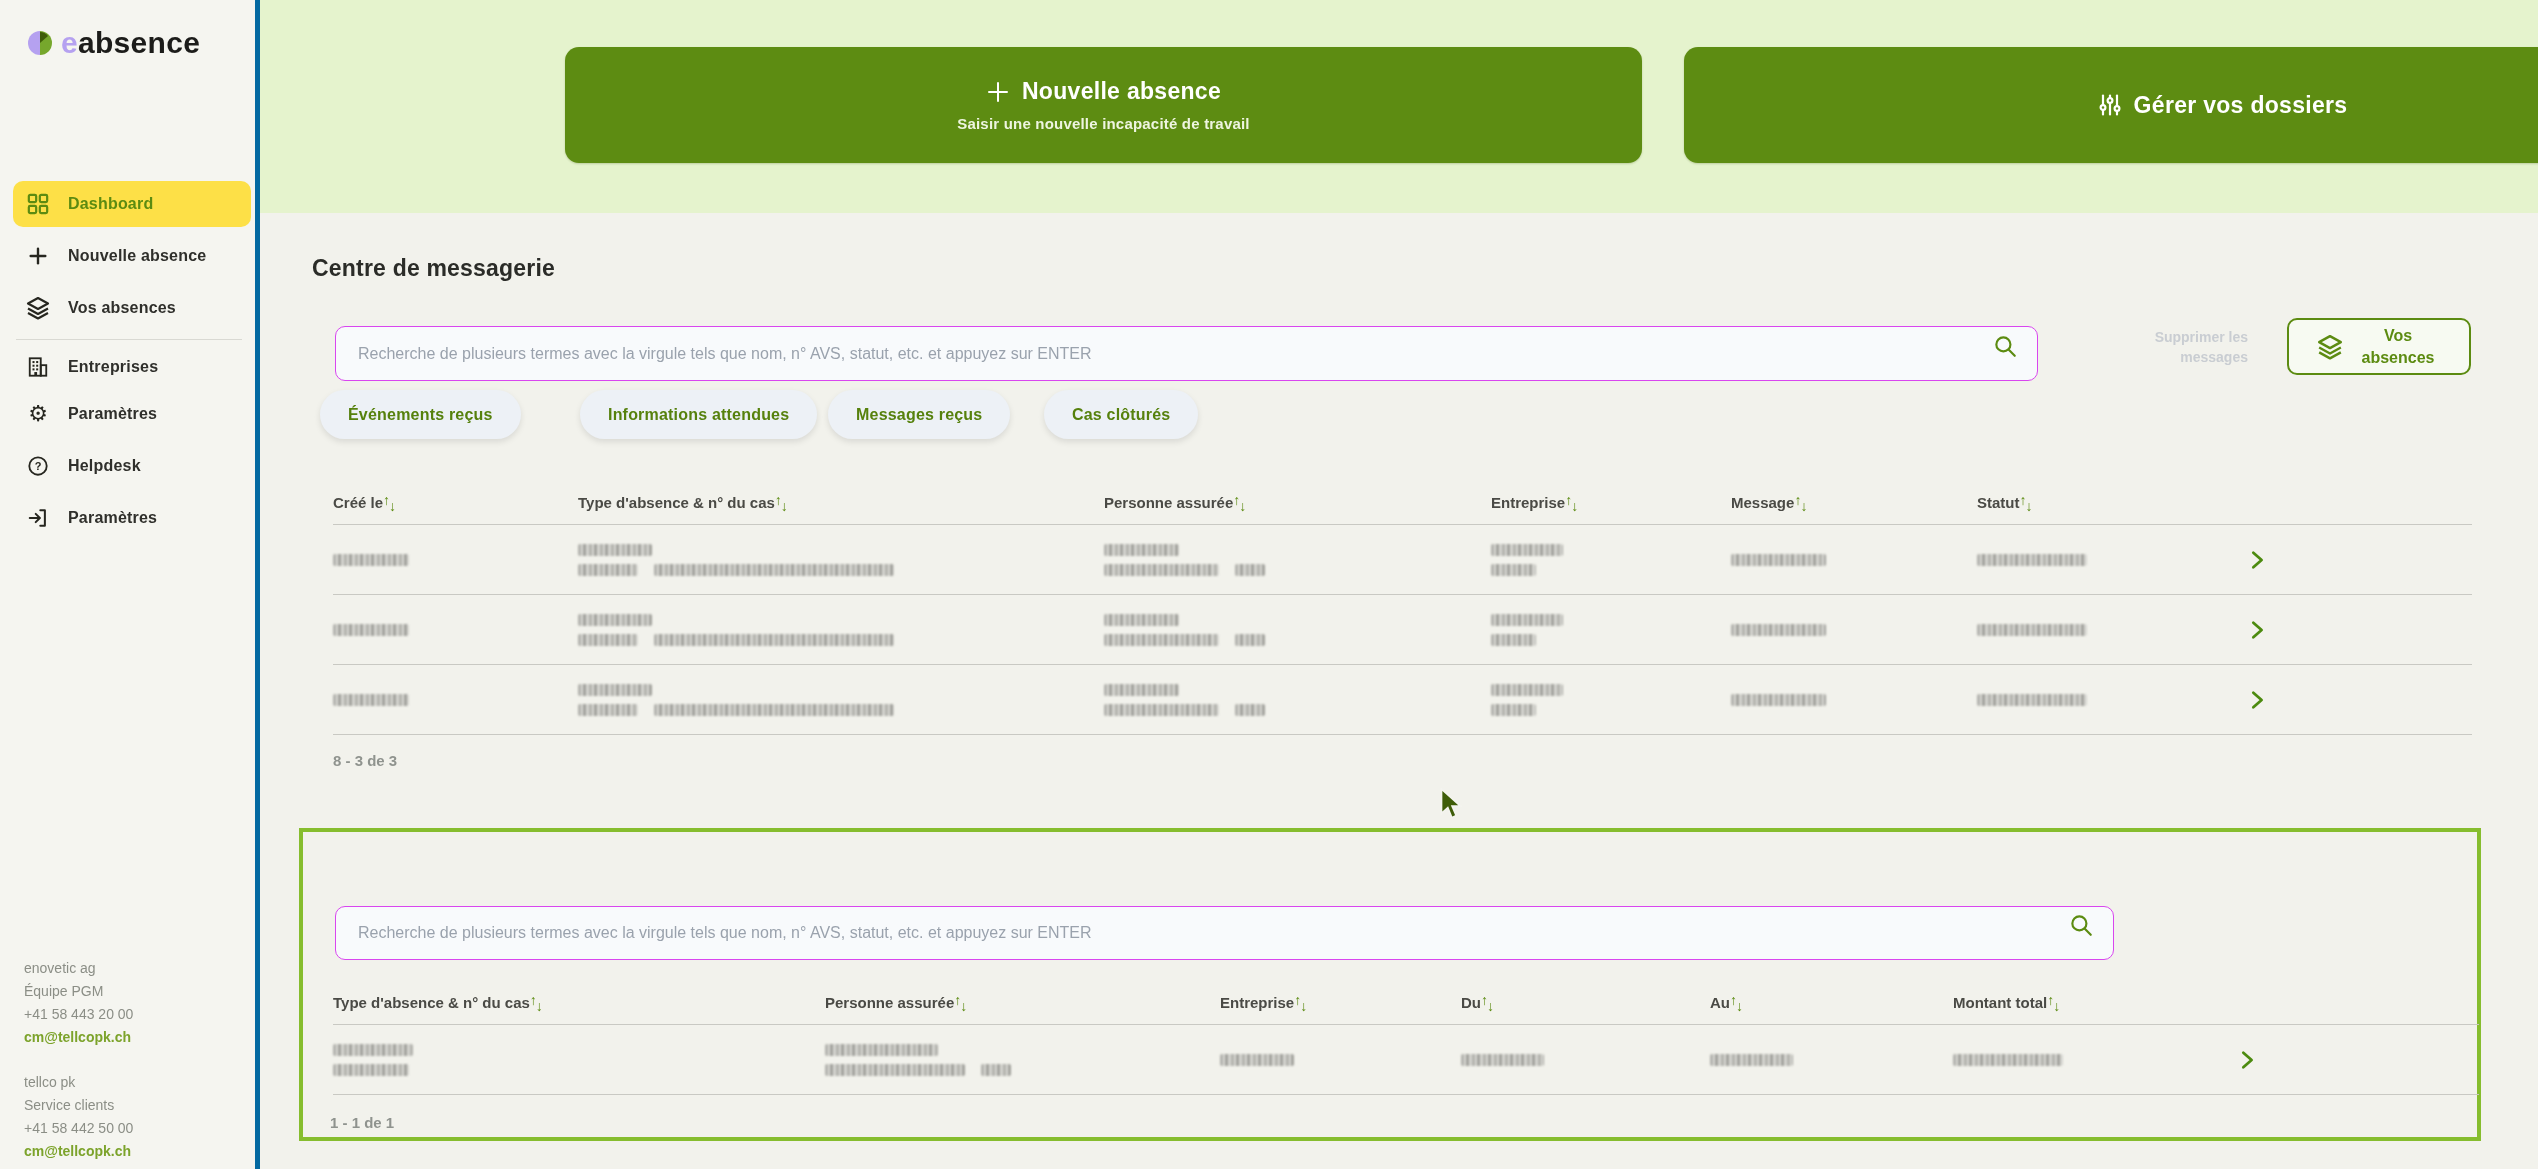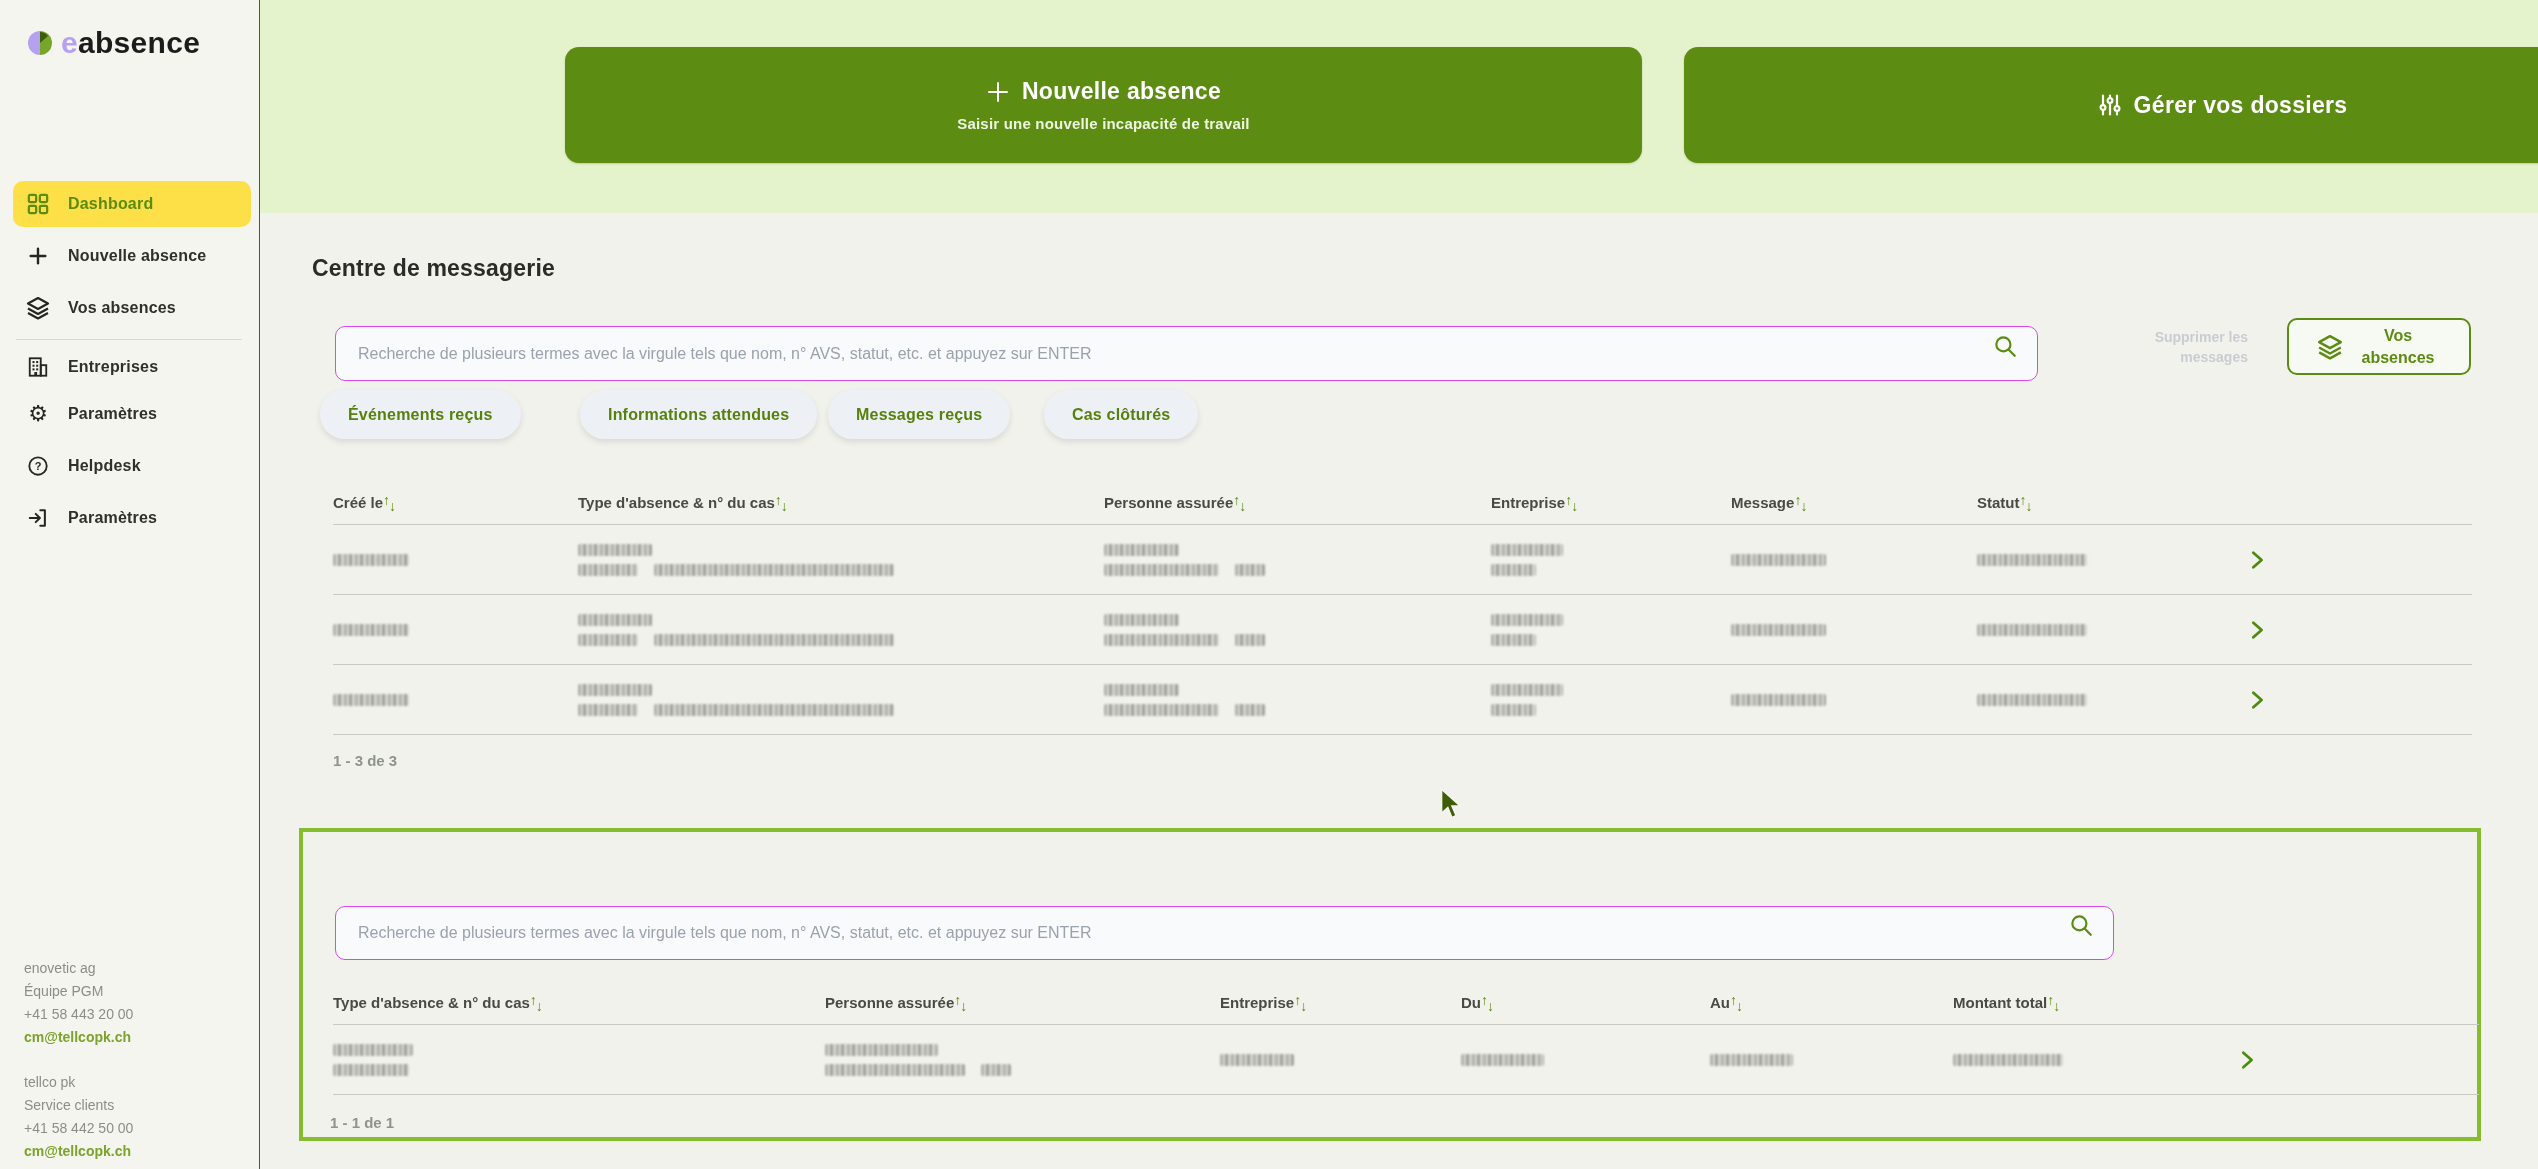--- a/index.html
+++ b/index.html
@@ -4,21 +4,21 @@
 <style>
   * { margin:0; padding:0; box-sizing:border-box; }
   html,body { width:2538px; height:1169px; overflow:hidden; }
   body {
     position:relative;
     font-family:"Liberation Sans","DejaVu Sans",sans-serif;
     background:#f2f2ec; color:#2b2c28;
   }
   
   .sidebar { position:absolute; left:0; top:0; width:260px; height:1169px;
-    background:#f5f5f0; border-right:1px solid #0369a1; z-index:5;text-decoration:underline; }
+    background:#f5f5f0; border-right:5px solid #0369a1; z-index:5;text-decoration:underline; }
   .logo { position:absolute; left:28px; top:26px; display:flex; align-items:center; gap:9px; }
   .logo-mark { width:24px; height:24px; }
   .logo-text { font-size:30px; font-weight:700; letter-spacing:.3px; color:#1c1c1a; }
   .logo-text .accent { color:#b5a1f0; }
   .nav-item { position:absolute; left:13px; width:238px; height:46px;
     display:flex; align-items:center; gap:18px; padding-left:13px;
     border-radius:10px; cursor:pointer; color:#2f2f2b; }
   .nav-item .nicon { width:24px; height:24px; display:flex; align-items:center; justify-content:center; color:#26261f; }
   .nav-item .nlabel { font-size:16px; font-weight:600; letter-spacing:.2px; }
   .nav-item.active { background:#fde047; color:#5c8b11; }
@@ -420,21 +420,21 @@
           <span class="rd" style="width: 110px;"></span>
         </div>
       </div>
       <div class="tcell chev">
         <svg width="22" height="22" viewBox="0 0 24 24" fill="none" stroke="#4c8b0f" stroke-width="3" stroke-linecap="round" stroke-linejoin="round">
           <polyline points="8 4 17 12 8 20"></polyline>
         </svg>
       </div>
     </div>
   </div>
-<div class="pager" style="left:333px; top:752px;">1 - 3 de 3</div>
+<div class="pager" style="left:333px; top:752px;">8 - 3 de 3</div>
 
 <section class="section">
 
   <div class="searchbar" style="left:32px; top:66px; width:1779px; height:54px;">
     <input type="text" value="" placeholder="Recherche de plusieurs termes avec la virgule tels que nom, n° AVS, statut, etc. et appuyez sur ENTER" style="">
     <svg class="mag" width="26" height="26" viewBox="0 0 24 24" fill="none" stroke="#5c8b11" stroke-width="2" stroke-linecap="round">
       <circle cx="10.5" cy="10.5" r="6.5"></circle>
         <line x1="15.5" y1="15.5" x2="21" y2="21"></line>
     </svg>
   </div>

